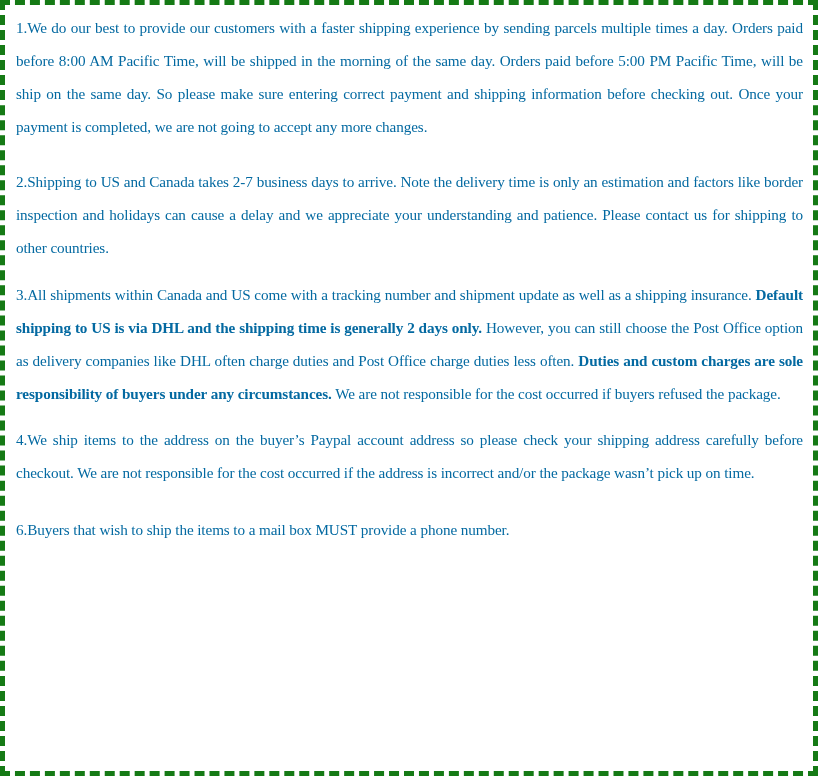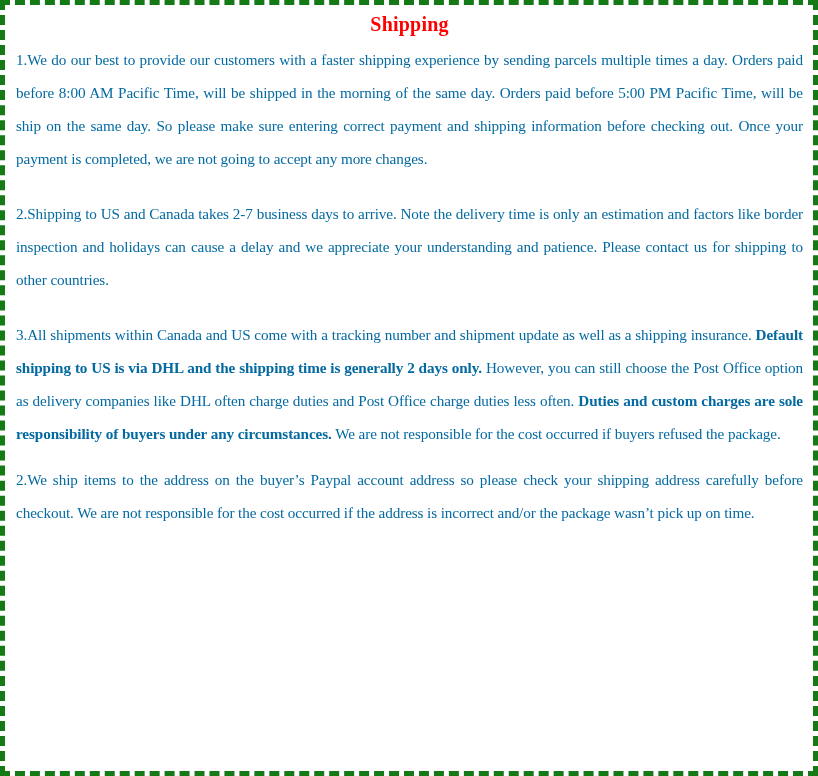--- a/index.html
+++ b/index.html
@@ -43,35 +43,35 @@
   .para:last-child {
     margin-bottom: 0;
   }
   .para.nojust {
     text-align: left;
   }
   .para b {
     font-weight: bold;
   }
   .p1 { margin-bottom: 22px; }
-  .p2 { margin-bottom: 22px; }
+  .p2 { margin-bottom: 14px; }
   .p3 { margin-bottom: 13px; }
   .p4 { margin-bottom: 24px; }
   .p5 { margin-bottom: 24px; }
 </style>
 </head>
 <body>
 
 <div id="page" style="border-color: rgb(21, 122, 21); border-style: dashed;">
 
-  <h1 id="title" style="color: rgb(254, 0, 0);">Shipping</h1>
 
   <p class="para p1">1.We do our best to provide our customers with a faster shipping experience by sending parcels multiple times a day. Orders paid before 8:00 AM Pacific Time, will be shipped in the morning of the same day. Orders paid before 5:00 PM Pacific Time, will be ship on the same day.  So please make sure entering correct payment and shipping information before checking out. Once your payment is completed, we are not going to accept any more changes.</p>
 
   <p class="para p2">2.Shipping to US and Canada takes 2-7 business days to arrive. Note the delivery time is only an estimation and factors like border inspection and holidays can cause a delay and we appreciate your understanding and patience.  Please contact us for shipping to other countries.</p>
 
   <p class="para p3"><span>3.All shipments within Canada and US come with a tracking number and shipment update as well as a shipping insurance. </span><b>Default shipping to US is via DHL and the shipping time is generally 2 days only.</b><span> However, you can still choose the Post Office option as delivery companies like DHL often charge duties and Post Office charge duties less often. </span><b>Duties and custom charges are sole responsibility of buyers under any circumstances.</b><span> We are not responsible for the cost occurred if buyers refused the package.</span></p>
 
-  <p class="para p4">2.We ship items to the address on the buyer’s Paypal account address so please check your shipping address carefully before checkout.  We are not responsible for the cost occurred if the address is incorrect and/or the package wasn’t pick up on time.</p>
+  <p class="para p4">4.We ship items to the address on the buyer’s Paypal account address so please check your shipping address carefully before checkout.  We are not responsible for the cost occurred if the address is incorrect and/or the package wasn’t pick up on time.</p>
 
 
+  <p class="para nojust">6.Buyers that wish to ship the items to a mail box MUST provide a phone number.</p>
 
 </div>
 
 </body></html>

